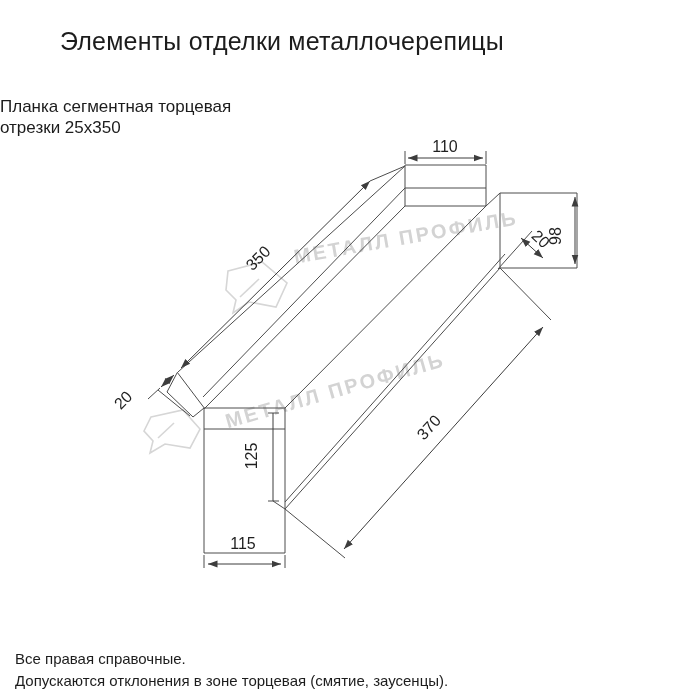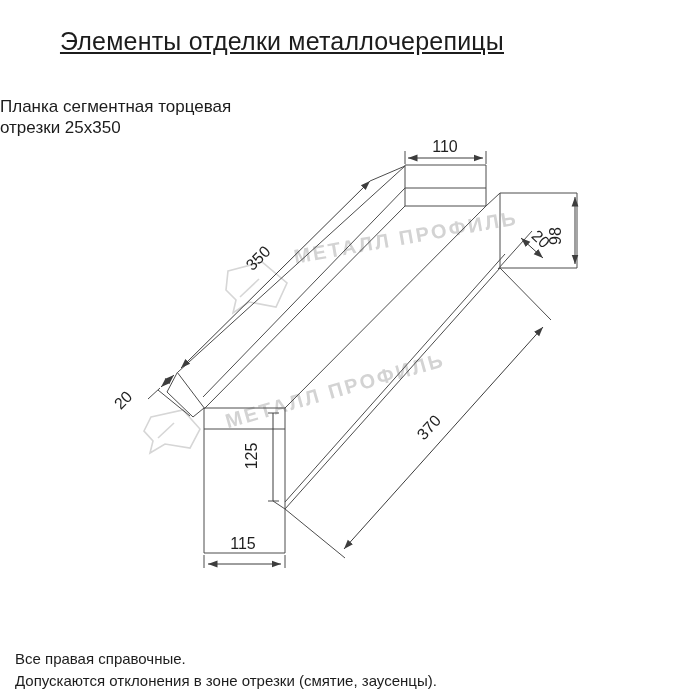--- a/index.html
+++ b/index.html
@@ -17,21 +17,20 @@
   }
   .page-title {
     position: absolute;
     top: 27px;
     left: 0;
     width: 564px;
     text-align: center;
     font-size: 25px;
     letter-spacing: 0.2px;
     color: #1c1c1c;
-    text-decoration: underline;
   }
   .product-subtitle {
     position: absolute;
     top: 96px;
     left: 0;
     width: 620px;
     text-align: left;
     font-size: 17px;
     line-height: 21px;
     color: #1c1c1c;
@@ -145,16 +144,16 @@
       <text class="dim-label" x="537" y="243" text-anchor="middle" transform="rotate(43 537 243)">20</text>
       <text class="dim-label" x="561" y="236" text-anchor="middle" transform="rotate(-90 561 236)">98</text>
       <text class="dim-label" x="257" y="456" text-anchor="middle" transform="rotate(-90 257 456)">125</text>
       <text class="dim-label" x="243" y="549" text-anchor="middle">115</text>
       <text class="dim-label" x="433" y="431" text-anchor="middle" transform="rotate(-48 433 431)">370</text>
     </g>
   </svg>
 
   <div class="footer-notes">
     <div>Все правая справочные.</div>
-    <div>Допускаются отклонения в зоне отрезки (смятие, заусенцы).</div>
+    <div>Допускаются отклонения в зоне торцевая (смятие, заусенцы).</div>
   </div>
 
 </div>
 
 </body></html>

